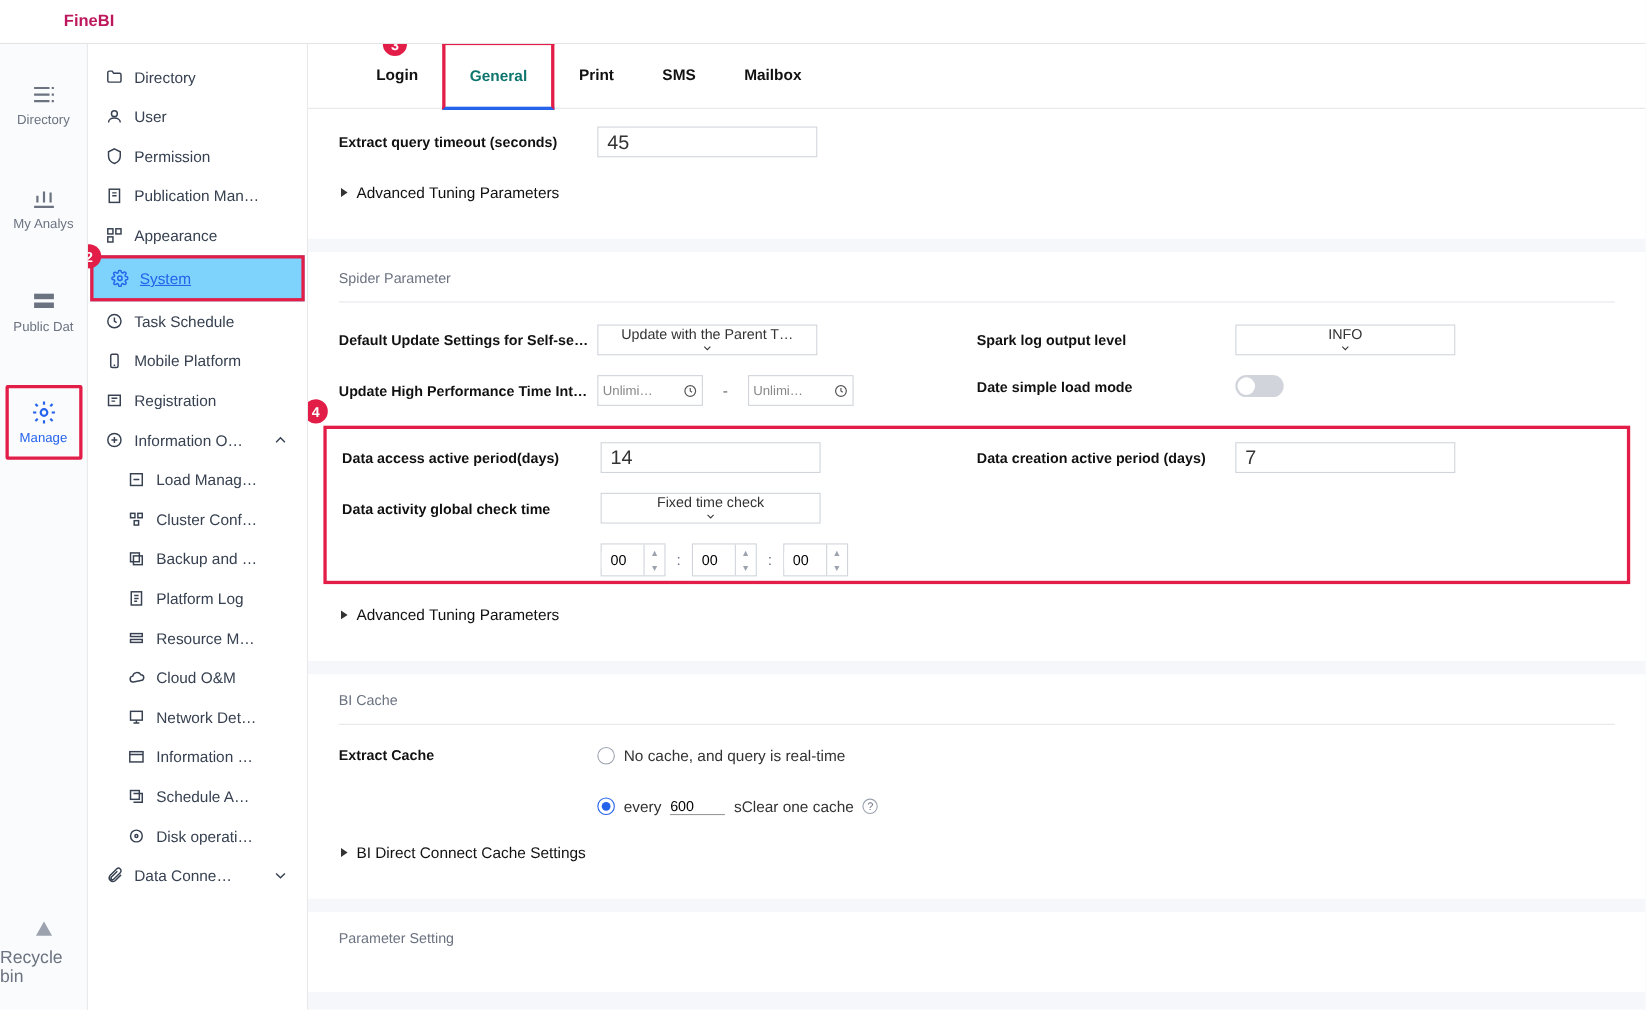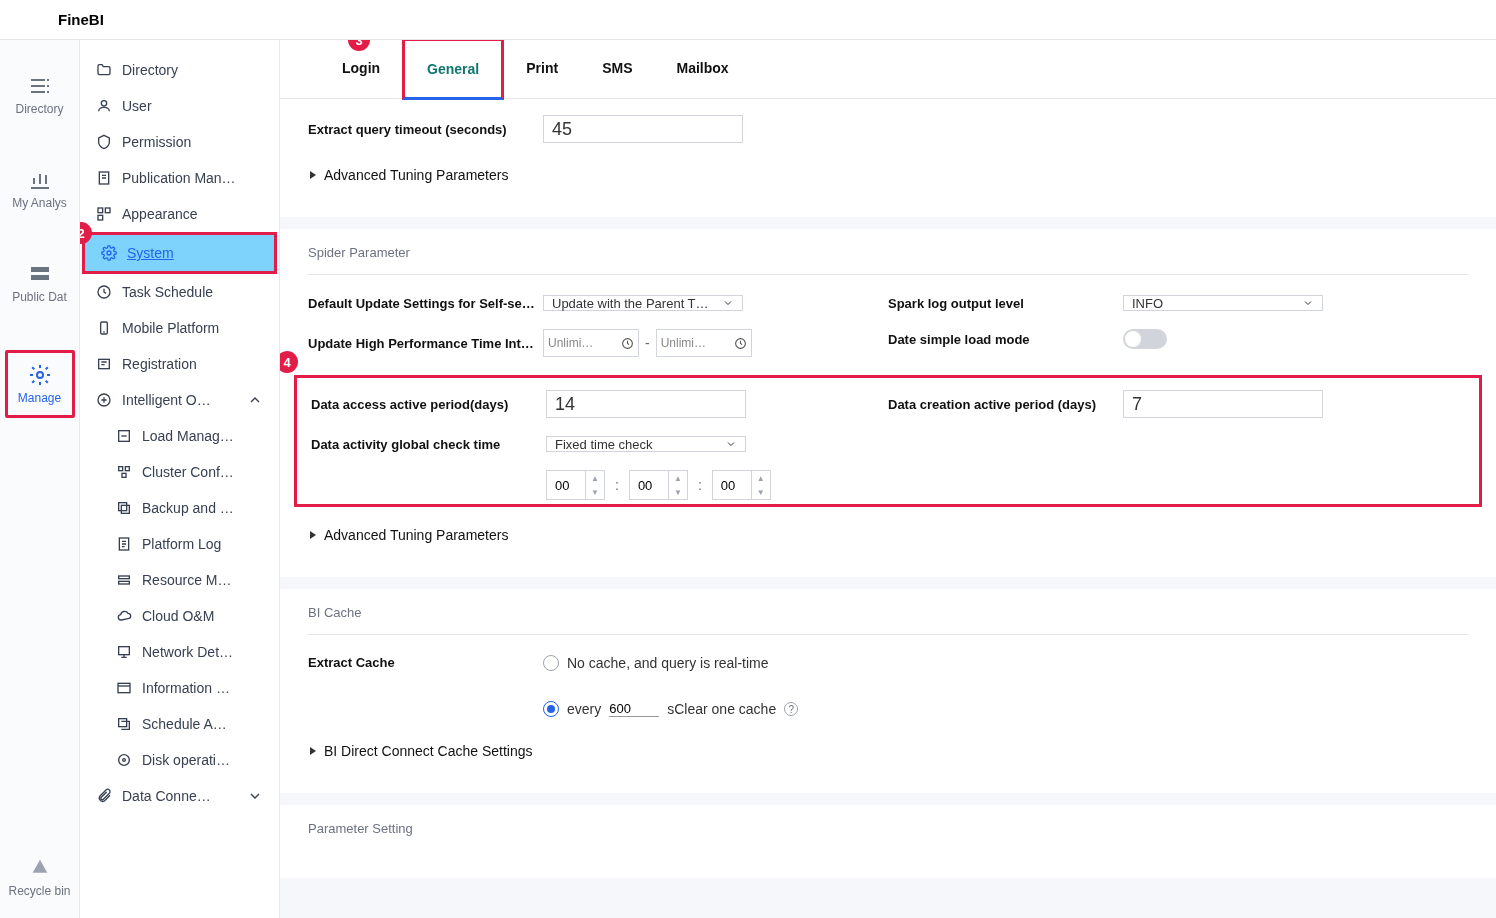--- a/index.html
+++ b/index.html
@@ -1,48 +1,48 @@
 <!DOCTYPE html>
 <html><head>
 <meta charset="utf-8">
 <style>
 * { box-sizing: border-box; margin: 0; padding: 0; }
 body { font-family: -apple-system, BlinkMacSystemFont, "Segoe UI", Arial, sans-serif; font-size: 14px; color: #333; background: #fff; width: 1496px; height: 918px; overflow: hidden; }
 
 .header { height: 40px; border-bottom: 1px solid #e5e5e5; display: flex; align-items: center; padding-left: 58px; }
-.logo { font-weight: 700; font-size: 15px; color: #000000; }
+.logo { font-weight: 700; font-size: 15px; color: #be185d; }
 
 .main { display: flex; height: 878px; }
 
 .rail { width: 80px; display: flex; flex-direction: column; align-items: center; padding-top: 28px; border-right: 1px solid #e9e9e9; background: #fafbfc; position: relative; }
 .rail-item { display: flex; flex-direction: column; align-items: center; gap: 4px; margin-bottom: 40px; color: #6b7280; font-size: 12px; cursor: pointer; width: 70px; padding: 6px 0; }
 .rail-item.active { color: #2563eb; }
 .rail-item svg { width: 24px; height: 24px; }
-.rail-bottom { position: absolute; bottom: 20px; display: flex; flex-direction: column; align-items: center; gap: 4px; color: #6b7280; font-size: 12px; }
+.rail-bottom { position: absolute; bottom: 20px; display: flex; flex-direction: column; align-items: center; gap: 4px; color: #6b7280; font-size: 16px; }
 
 .sidebar { width: 200px; border-right: 1px solid #e9e9e9; padding: 12px 0; overflow-y: auto; }
 .side-item { display: flex; align-items: center; gap: 10px; padding: 10px 16px; color: #374151; cursor: pointer; }
 .side-item.active { color: #2563eb; background: #7dd3fc; text-decoration: underline; }
 .side-item.sub { padding-left: 36px; }
 .side-item svg { width: 16px; height: 16px; flex-shrink: 0; }
 .side-label { white-space: nowrap; overflow: hidden; text-overflow: ellipsis; }
 .side-chev { margin-left: auto; width: 12px; height: 12px; }
 
 .content { flex: 1; background: #f5f7fa; overflow-y: auto; }
 .tabs { background: #fff; display: flex; padding-left: 40px; border-bottom: 1px solid #e5e7eb; }
 .tab { padding: 20px 22px; font-weight: 700; color: #111; cursor: pointer; }
 .tab.active { color: #0f766e; border-bottom: 3px solid #2563eb; }
 
 .panel { background: #fff; padding: 16px 28px 28px 28px; margin-bottom: 12px; }
 
 .row { display: flex; align-items: center; margin-bottom: 18px; }
 .label { width: 235px; font-weight: 700; color: #111; font-size: 13px; white-space: nowrap; overflow: hidden; text-overflow: ellipsis; }
 
 .input { height: 28px; border: 1px solid #d1d5db; padding: 0 8px; font-size: 18px; color: #333; width: 200px; background: #fff; }
-.select { height: 16px; border: 1px solid #d1d5db; padding: 0 8px; font-size: 13px; background: #fff; display: flex; align-items: center; justify-content: space-between; width: 200px; cursor: pointer; }
+.select { height: 28px; border: 1px solid #d1d5db; padding: 0 8px; font-size: 13px; background: #fff; display: flex; align-items: center; justify-content: space-between; width: 200px; cursor: pointer; flex-direction: column; }
 .select .caret { width: 12px; height: 12px; }
 
 .disclose { display: flex; align-items: center; gap: 6px; color: #111; cursor: pointer; padding: 6px 0; }
 .disclose svg { width: 10px; height: 10px; }
 
 .section-title { color: #6b7280; font-size: 13px; margin-bottom: 14px; }
 .section-divider { height: 1px; background: #e5e7eb; margin-bottom: 20px; }
 
 .col2 { display: flex; justify-content: space-between; }
 .col2 > div { flex: 1; }
@@ -183,21 +183,21 @@
           <rect x="4" y="5" width="16" height="14"></rect>
           <path d="M8 9h8M8 13h5"></path>
         </svg>
       <span class="side-label">Registration</span>
     </div>
     <div class="side-item">
       <svg viewBox="0 0 24 24" fill="none" stroke="currentColor" stroke-width="2">
           <circle cx="12" cy="12" r="9"></circle>
           <path d="M8 12h8M12 8v8"></path>
         </svg>
-      <span class="side-label">Intelligent O…</span>
+      <span class="side-label">Information O…</span>
       <svg class="side-chev" viewBox="0 0 24 24" fill="none" stroke="currentColor" stroke-width="2">
           <path d="M6 15l6-6 6 6"></path>
         </svg>
     </div>
     <div class="side-item sub">
       <svg viewBox="0 0 24 24" fill="none" stroke="currentColor" stroke-width="2">
           <rect x="4" y="4" width="16" height="16"></rect>
           <path d="M8 12h8"></path>
         </svg>
       <span class="side-label">Load Manag…</span>
@@ -311,21 +311,21 @@
             <div class="select">
               <span>Update with the Parent T…</span>
               <svg class="caret" viewBox="0 0 24 24" fill="none" stroke="#333" stroke-width="2">
                   <path d="M6 9l6 6 6-6"></path>
                 </svg>
             </div>
           </div>
           <div class="row" style="position:relative;">
             <div class="badge" style="left:-32px; top:22px;">4</div>
             <span class="label">Update High Performance Time Int…</span>
-            <div style="display:flex; gap:6px; align-items:center;">
+            <div style="display:flex; gap:18px; align-items:center;">
               <div class="time-mini">
                 <span>Unlimi…</span>
                 <svg viewBox="0 0 24 24" fill="none" stroke="#555" stroke-width="2">
                     <circle cx="12" cy="12" r="9"></circle>
                     <path d="M12 7v5l3 2"></path>
                   </svg>
               </div>
               <span style="color:#666;">-</span>
               <div class="time-mini">
                 <span>Unlimi…</span>

